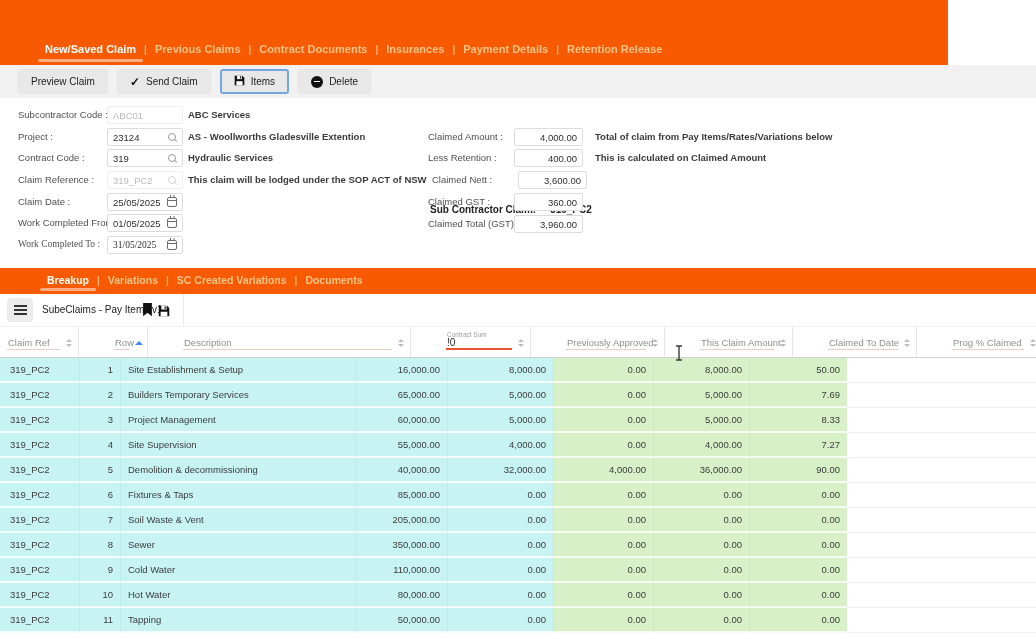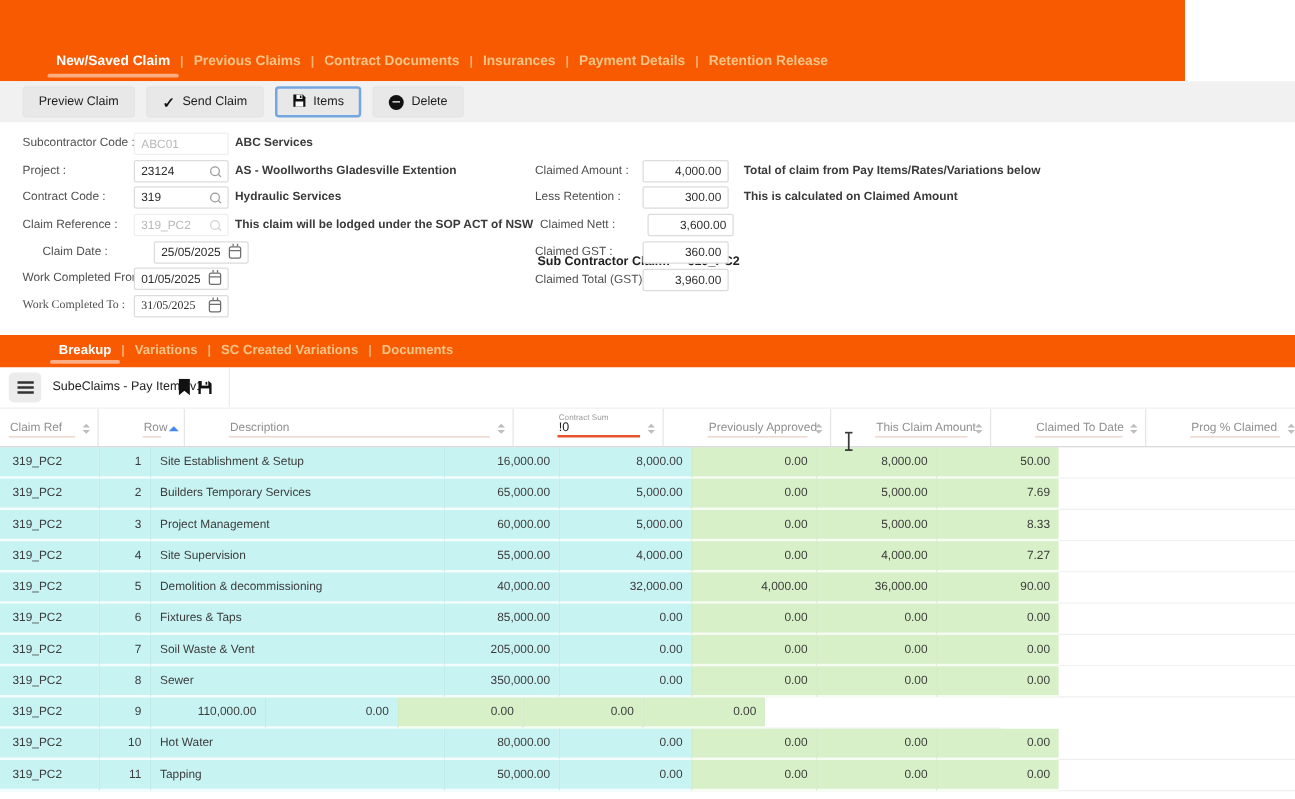--- a/index.html
+++ b/index.html
@@ -162,21 +162,21 @@
           <span class="note">Hydraulic Services</span>
         </div>
         <div class="frow" style="top: 73px; left: 0px; width: 420px;">
           <span class="flabel">Claim Reference :</span>
           <div class="inp disabled">
             <span class="val">319_PC2</span>
             <span class="ico-search dim"></span>
           </div>
           <span class="note">This claim will be lodged under the SOP ACT of NSW</span>
         </div>
-        <div class="frow" style="top: 95px; left: 0px; width: 420px; margin-left: 16px;">
+        <div class="frow" style="top: 95px; left: 0px; width: 420px;">
           <span class="flabel">Claim Date :</span>
           <div class="inp">
             <span class="val">25/05/2025</span>
             <span class="ico-cal"></span>
           </div>
         </div>
         <div class="frow" style="top: 116px; left: 0px; width: 420px;">
           <span class="flabel">Work Completed From :</span>
           <div class="inp">
             <span class="val">01/05/2025</span>
@@ -198,21 +198,21 @@
         <div class="frow rrow" style="top: 30px; left: 0px; width: 1036px;">
           <span class="flabel">Claimed Amount :</span>
           <div class="inp">
             <span class="val">4,000.00</span>
           </div>
           <span class="note">Total of claim from Pay Items/Rates/Variations below</span>
         </div>
         <div class="frow rrow" style="top: 51px; left: 0px; width: 1036px;">
           <span class="flabel">Less Retention :</span>
           <div class="inp">
-            <span class="val">300.00</span>
+            <span class="val">400.00</span>
           </div>
           <span class="note">This is calculated on Claimed Amount</span>
         </div>
         <div class="frow rrow" style="top: 73px; left: 4px; width: 1036px;">
           <span class="flabel">Claimed Nett :</span>
           <div class="inp">
             <span class="val">3,600.00</span>
           </div>
         </div>
         <div class="frow rrow" style="top: 95px; left: 0px; width: 1036px;">
@@ -397,20 +397,21 @@
         <div class="bcell cyan num" style="width: 92px;">350,000.00</div>
         <div class="bcell cyan num" style="width: 106px;">0.00</div>
         <div class="bcell green num" style="width: 100px;">0.00</div>
         <div class="bcell green num" style="width: 96px;">0.00</div>
         <div class="bcell green num" style="width: 98px;">0.00</div>
         <div class="bcell white" style="width: 189px;"></div>
       </div>
       <div class="grow">
         <div class="bcell cyan" style="width: 79px;">319_PC2</div>
         <div class="bcell cyan num" style="width: 41px;">9</div>
+        <div class="bcell cyan" style="width: 235px;">Cold Water</div>
         <div class="bcell cyan num" style="width: 92px;">110,000.00</div>
         <div class="bcell cyan num" style="width: 106px;">0.00</div>
         <div class="bcell green num" style="width: 100px;">0.00</div>
         <div class="bcell green num" style="width: 96px;">0.00</div>
         <div class="bcell green num" style="width: 98px;">0.00</div>
         <div class="bcell white" style="width: 189px;"></div>
       </div>
       <div class="grow">
         <div class="bcell cyan" style="width: 79px;">319_PC2</div>
         <div class="bcell cyan num" style="width: 41px;">10</div>

